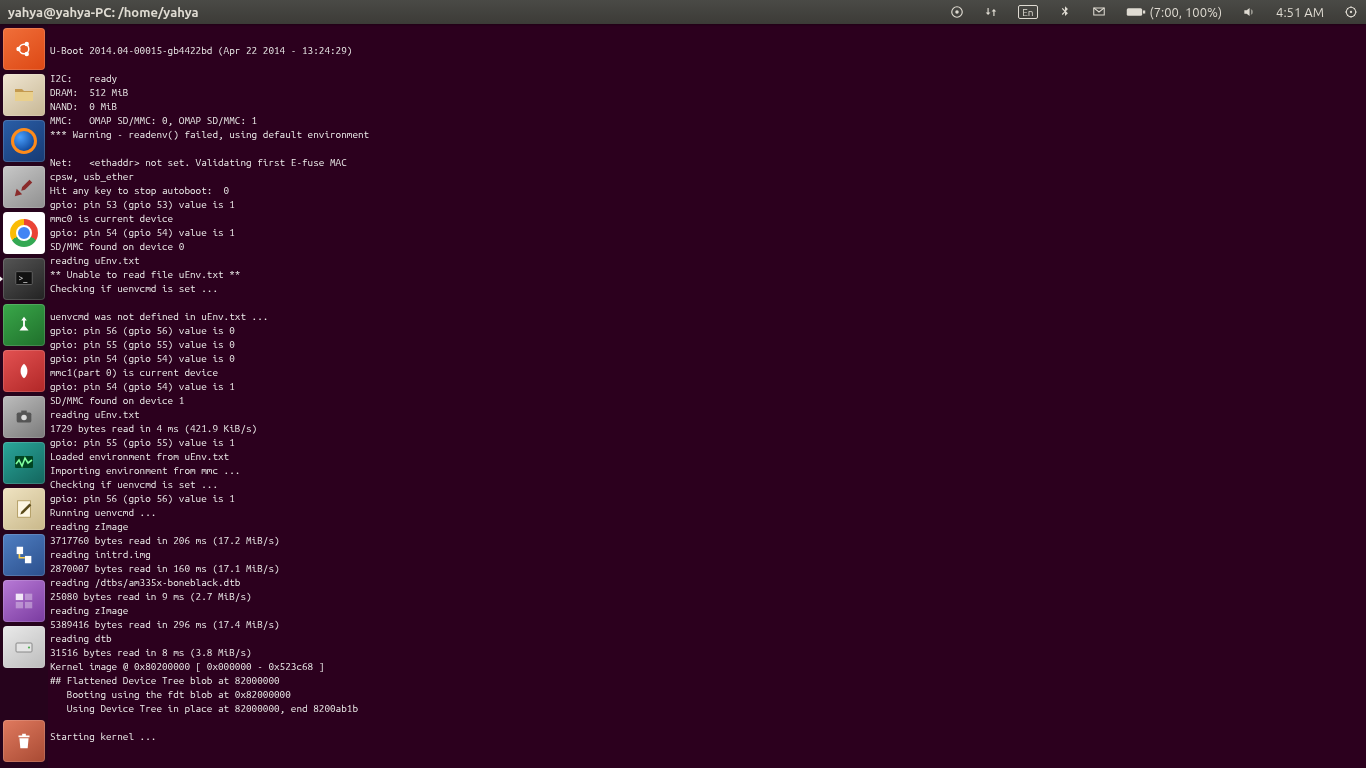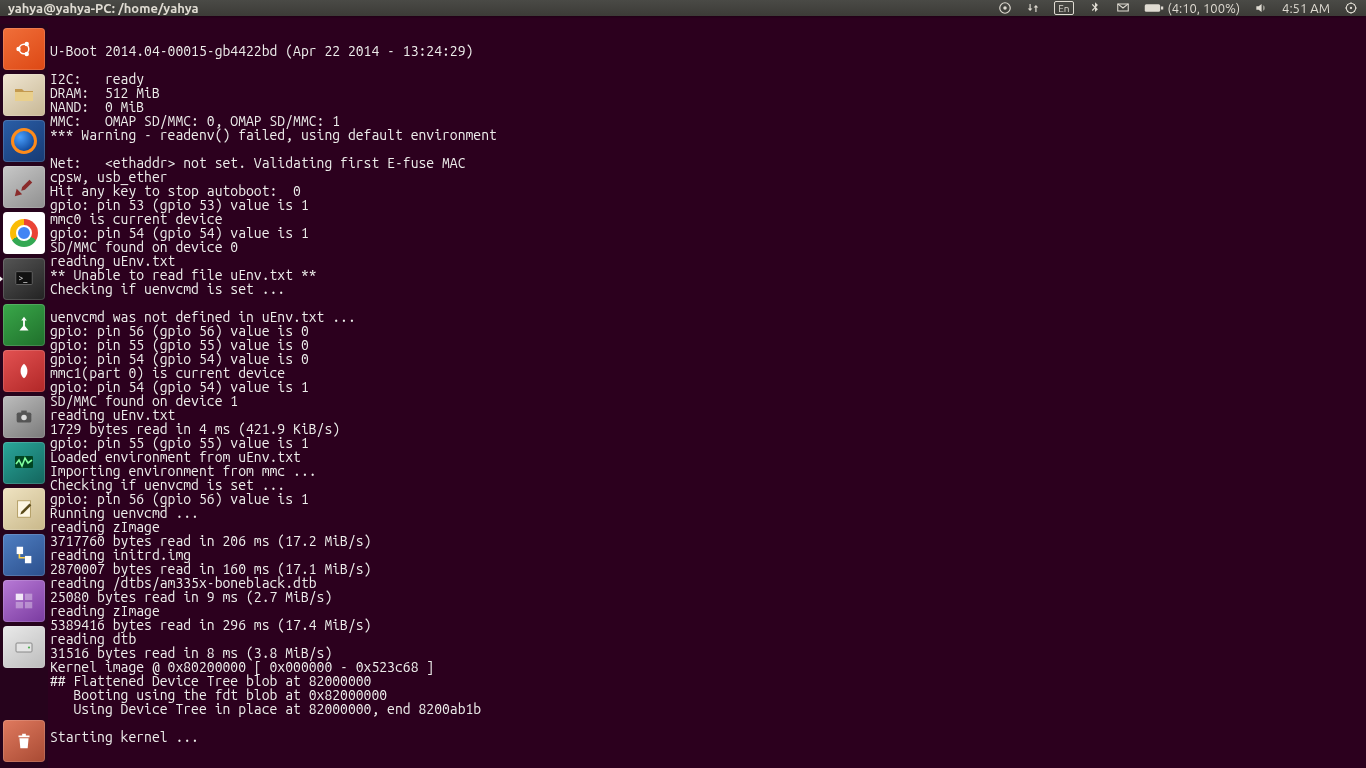--- a/index.html
+++ b/index.html
@@ -1,20 +1,20 @@
 <!DOCTYPE html>
 <html><head>
 <meta charset="utf-8">
 <style>
 * { margin:0; padding:0; box-sizing:border-box; }
 html,body { width:1366px; height:768px; overflow:hidden; font-family:"Ubuntu","DejaVu Sans",sans-serif; background:#2c001e; }
-#menubar { position:absolute; top:0; left:0; right:0; height:16px; background:linear-gradient(#4a4a46,#3c3b37); color:#ddd; font-size:13px; display:flex; align-items:center; padding:0 8px; z-index:10; box-shadow:0 1px 2px rgba(0,0,0,.3);}
+#menubar { position:absolute; top:0; left:0; right:0; height:24px; background:linear-gradient(#4a4a46,#3c3b37); color:#ddd; font-size:13px; display:flex; align-items:center; padding:0 8px; z-index:10; box-shadow:0 1px 2px rgba(0,0,0,.3);}
 #menubar .title { flex:0 0 auto; font-weight:bold; color:#dfdbd2;}
 #menubar .spacer { flex:1; }
-#menubar .ind { display:flex; gap:14px; }
+#menubar .ind { display:flex; gap:20px; }
 #menubar .ind span { display:inline-flex; align-items:center; gap:4px; color:#dfdbd2; }
 #menubar svg { width:14px; height:14px; fill:#dfdbd2; }
 #launcher { position:absolute; top:24px; left:0; width:48px; bottom:0; background:rgba(30,10,25,.35); display:flex; flex-direction:column; align-items:center; padding-top:4px; gap:4px; z-index:5;}
 .licon { width:42px; height:42px; border-radius:4px; display:flex; align-items:center; justify-content:center; font-size:20px; color:#fff; background:rgba(255,255,255,.08); position:relative; box-shadow:inset 0 0 0 1px rgba(255,255,255,.15);}
 .licon.dash { background:linear-gradient(145deg,#f06f3a,#dd4814); }
 .licon.files { background:linear-gradient(145deg,#f0e6d2,#c7b794); color:#6b4b1e;}
 .licon.ff { background:linear-gradient(145deg,#2a5ea8,#173a73); }
 .licon.tools { background:linear-gradient(145deg,#c8c8c8,#8f8f8f); color:#333;}
 .licon.chrome { background:#fff; }
 .licon.term { background:linear-gradient(145deg,#555,#222); }
@@ -22,21 +22,21 @@
 .licon.red { background:linear-gradient(145deg,#e35252,#b12727); }
 .licon.grey { background:linear-gradient(145deg,#bdbdbd,#7a7a7a); color:#333;}
 .licon.teal { background:linear-gradient(145deg,#2aa79b,#13655d); }
 .licon.edit { background:linear-gradient(145deg,#efe3c2,#c9b88a); color:#5a4a1a;}
 .licon.net { background:linear-gradient(145deg,#4f7fc3,#2b4f8c); }
 .licon.purple { background:linear-gradient(145deg,#b87ad6,#7a3ba0); }
 .licon.drive { background:linear-gradient(145deg,#eaeaea,#bcbcbc); color:#555;}
 .licon.trash { background:linear-gradient(145deg,#e07a5f,#a84a33); }
 .licon .arrow { position:absolute; left:-6px; top:50%; transform:translateY(-50%); width:0; height:0; border-top:5px solid transparent; border-bottom:5px solid transparent; border-left:6px solid #f6f6f5;}
 #trash-wrap { margin-top:auto; margin-bottom:6px;}
-#terminal { position:absolute; top:24px; left:48px; right:0; bottom:0; background:#2c001e; color:#eeeeec; font-family:"Ubuntu Mono","DejaVu Sans Mono",monospace; font-size:14px; line-height:14px; white-space:pre; padding:6px 0 0 2px; letter-spacing:0;}
+#terminal { position:absolute; top:24px; left:48px; right:0; bottom:0; background:#2c001e; color:#eeeeec; font-family:"Ubuntu Mono","DejaVu Sans Mono",monospace; font-size:10px; line-height:14px; white-space:pre; padding:6px 0 0 2px; letter-spacing:0;}
 .chrome-ring { width:28px; height:28px; border-radius:50%; background:conic-gradient(#ea4335 0 120deg,#34a853 120deg 240deg,#fbbc05 240deg 360deg); display:flex; align-items:center; justify-content:center;}
 .chrome-ring::after { content:""; width:12px; height:12px; border-radius:50%; background:#4285f4; border:2px solid #fff;}
 .ff-inner { width:26px; height:26px; border-radius:50%; background:radial-gradient(circle at 35% 35%, #4aa0ff, #0a3f91 70%); box-shadow:0 0 0 3px #ff8b1a inset;}
 </style>
 </head>
 <body>
 
 <div id="menubar">
   <span class="title">yahya@yahya-PC: /home/yahya</span>
   <span class="spacer"></span>
@@ -62,21 +62,21 @@
         <svg viewBox="0 0 24 24">
           <path d="M3 5h18v12H3z" fill="none" stroke="#dfdbd2" stroke-width="1.8"></path>
           <path d="M3 5l9 7 9-7" fill="none" stroke="#dfdbd2" stroke-width="1.8"></path>
         </svg>
       </span>
     <span>
       <svg viewBox="0 0 26 14" style="width:20px;height:12px">
           <rect x="1" y="2" width="20" height="10" rx="2" fill="#dfdbd2"></rect>
           <rect x="22" y="5" width="3" height="4" fill="#dfdbd2"></rect>
         </svg>
-      <span>(4:10, 100%)</span>
+      <span>(7:00, 100%)</span>
     </span>
     <span>
         <svg viewBox="0 0 24 24">
           <path d="M4 9h4l5-4v14l-5-4H4z"></path>
           <path d="M16 8c1.5 1 1.5 7 0 8" fill="none" stroke="#dfdbd2" stroke-width="1.6"></path>
         </svg>
       </span>
     <span>4:51 AM</span>
     <span>
         <svg viewBox="0 0 24 24">

